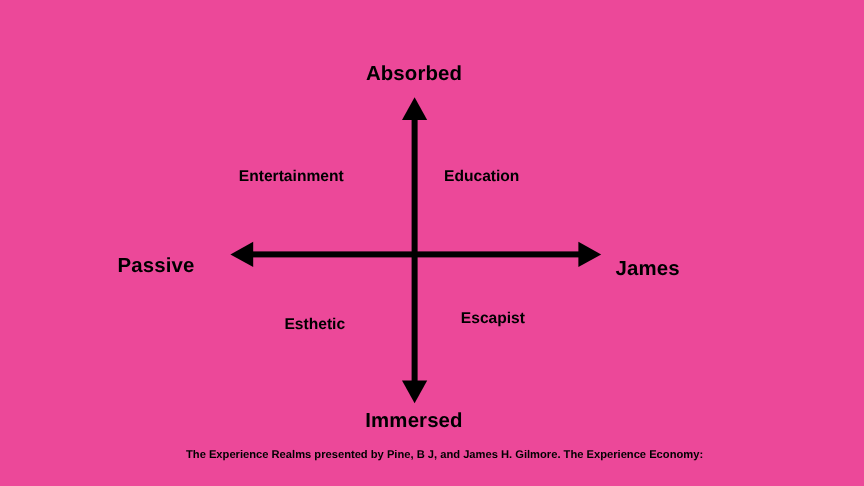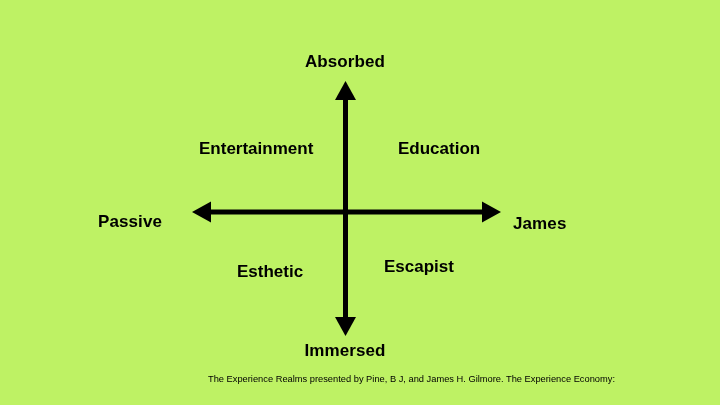--- a/index.html
+++ b/index.html
@@ -9,21 +9,21 @@
     background: #ffffff;
   }
   body {
     font-family: "Liberation Sans", sans-serif;
     color: #000000;
   }
   #canvas {
     position: relative;
     width: 720px;
     height: 405px;
-    background: #bef264;
+    background: #ec4899;
     overflow: hidden;
   }
   
   #axes-svg {
     position: absolute;
     left: 0;
     top: 0;
     width: 720px;
     height: 405px;
   }
@@ -53,39 +53,38 @@
     top: 212px;
   }
   #label-active {
     left: 513px;
     top: 214px;
   }
   
   .realm-label {
     position: absolute;
     font-weight: bold;
-    font-size: 17px;
+    font-size: 13px;
     white-space: nowrap;
     color: #000000;
   }
   #realm-entertainment { left: 199px; top: 139px; }
-  #realm-education     { left: 398px; top: 139px; }
+  #realm-education     { left: 370px; top: 139px; }
   #realm-esthetic      { left: 205px; top: 262px; margin-left: 32px; }
   #realm-escapist      { left: 384px; top: 257px; }
   
   #caption {
     position: absolute;
     left: 155px;
     top: 373px;
     width: 460px;
     font-size: 9.3px;
     line-height: 1.45;
-    font-weight: normal;
+    font-weight: bold;
     color: #000000;
-    text-align: right;
   }
   #caption .caption-line { display: block; }
 </style>
 </head>
 <body>
 
 <div id="canvas">
 
   <svg id="axes-svg" viewBox="0 0 720 405" xmlns="http://www.w3.org/2000/svg">
 

